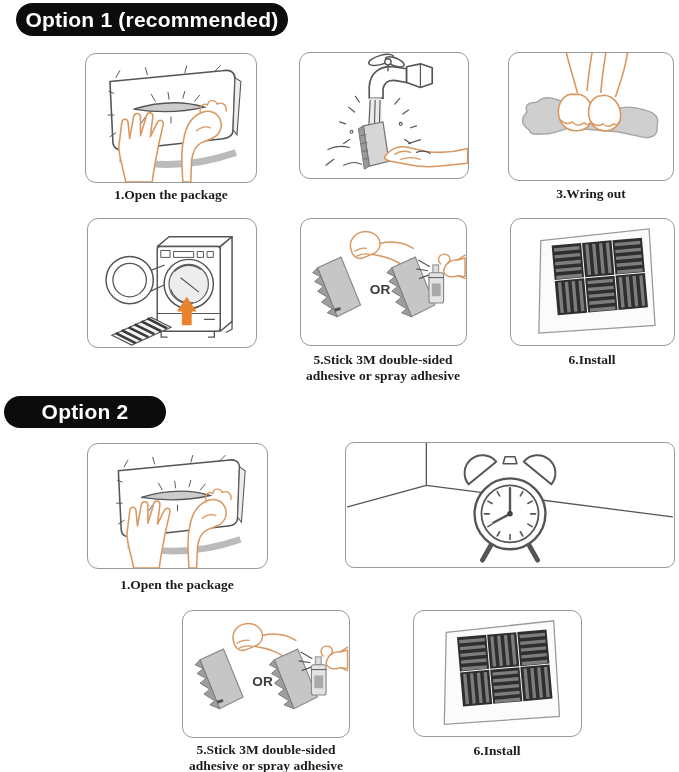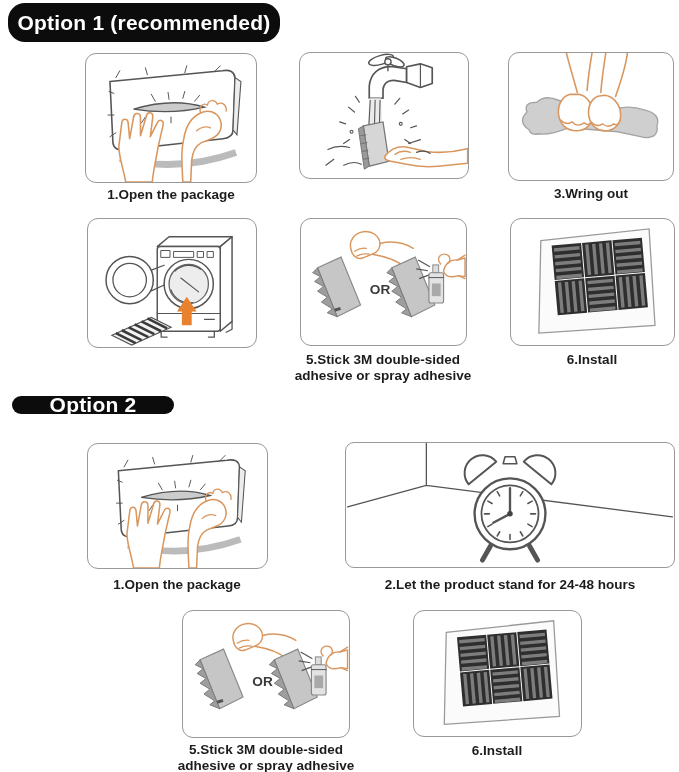--- a/index.html
+++ b/index.html
@@ -13,21 +13,21 @@
     display: flex; align-items: center; justify-content: center;
     border-radius: 17px;
   }
   .box {
     position: absolute; border: 1.5px solid var(--box_border);
     border-radius: 11px; background: #fff; overflow: hidden;
   }
   .box svg { width: 100%; height: 100%; display: block; }
   .caption {
     position: absolute; font-size: 13.5px; font-weight: bold;
-    color: var(--caption_text); text-align: center; line-height: 15.5px;
+    color: var(--caption_text); text-align: center; line-height: 15.5px; font-family: Liberation Serif, serif;
   }
 
   
   .ln   { stroke: var(--line_art); fill: none; stroke-linecap: round; stroke-linejoin: round; }
   .lnf  { stroke: var(--line_art); fill: #ffffff; stroke-linejoin: round; }
   .hand { stroke: var(--hand_outline); fill: #ffffff; stroke-linecap: round; stroke-linejoin: round; }
   .handln { stroke: var(--hand_outline); fill: none; stroke-linecap: round; }
   .accent { fill: var(--accent_arrow); }
   .grayfill { fill: var(--soft_gray); stroke: #a5a5a5; }
   .tile-base { fill: var(--foam_dark); }
@@ -241,21 +241,21 @@
         </g>
         <path class="ln" stroke-width="2.4" d="M165,72 L165,46 M165,72 L148,81"></path>
         <circle cx="165" cy="72" r="2.8" fill="#444"></circle>
       </g>
     </symbol>
   </defs>
 </svg>
 
 <div class="canvas">
 
-  <div class="pill" style="left:8px; top:3px; width:272px; height:39px">Option 1 (recommended)</div>
+  <div class="pill" style="left:16px; top:3px; width:272px; height:33px">Option 1 (recommended)</div>
 
   <div class="box" style="left:85px; top:53px; width:172px; height:130px">
     <svg>
         <use href="#sym-open-package"></use>
       </svg>
   </div>
   <div class="caption" style="left:61px; top:187px; width:220px">1.Open the package</div>
 
   <div class="box" style="left:299px; top:52px; width:170px; height:127px">
     <svg>
@@ -283,35 +283,34 @@
   </div>
   <div class="caption" style="left:288px; top:352px; width:190px">5.Stick 3M double-sided adhesive or spray adhesive</div>
 
   <div class="box" style="left:510px; top:218px; width:165px; height:128px">
     <svg>
         <use href="#sym-install"></use>
       </svg>
   </div>
   <div class="caption" style="left:502px; top:352px; width:180px">6.Install</div>
 
-  <div class="pill" style="left:12px; top:396px; width:162px; height:18px">Option 2</div>
+  <div class="pill" style="left:4px; top:396px; width:162px; height:32px">Option 2</div>
 
   <div class="box" style="left:87px; top:443px; width:181px; height:126px">
     <svg>
         <use href="#sym-open-package"></use>
       </svg>
   </div>
   <div class="caption" style="left:67px; top:577px; width:220px">1.Open the package</div>
 
   <div class="box" style="left:345px; top:442px; width:330px; height:126px; border-radius:9px">
     <svg>
         <use href="#sym-clock"></use>
       </svg>
   </div>
-  <div class="caption" style="left:360px; top:577px; width:300px">2.Let the product stand for 24-48 hours</div>
 
   <div class="box" style="left:182px; top:610px; width:168px; height:128px">
     <svg>
         <use href="#sym-adhesive"></use>
       </svg>
   </div>
   <div class="caption" style="left:171px; top:742px; width:190px">5.Stick 3M double-sided adhesive or spray adhesive</div>
 
   <div class="box" style="left:413px; top:610px; width:169px; height:127px">
     <svg>

